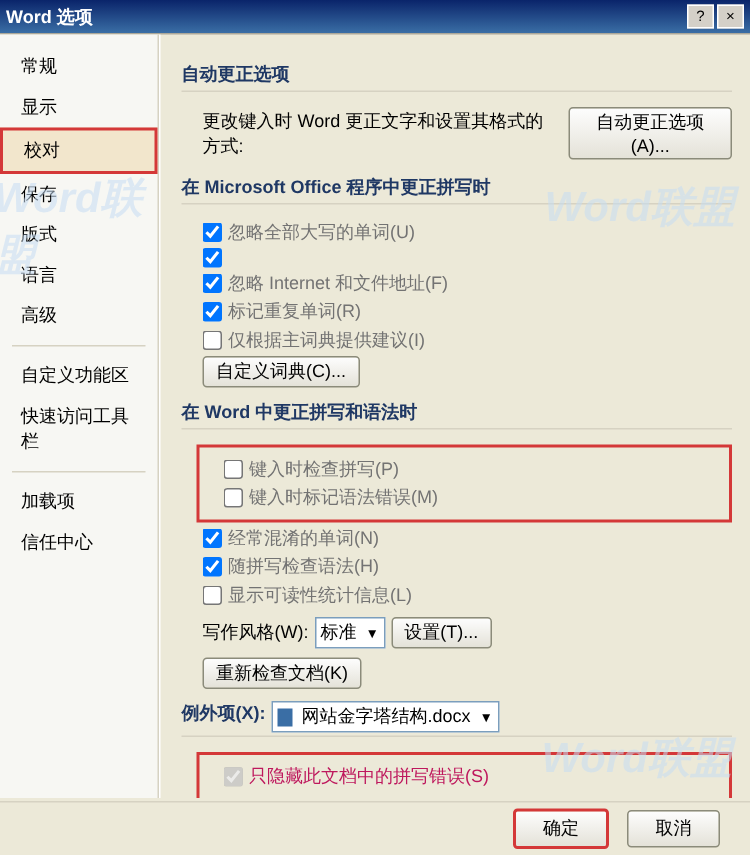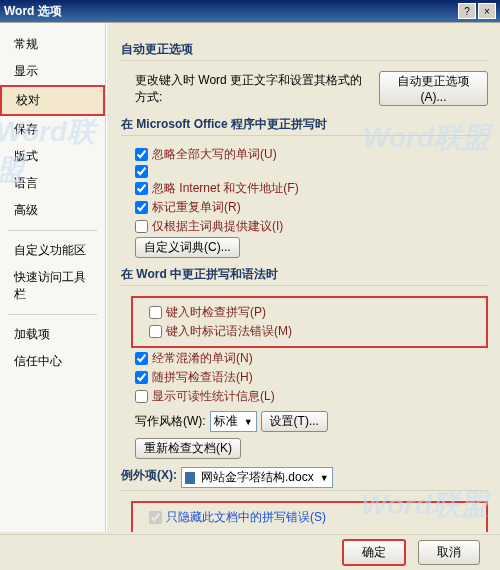--- a/index.html
+++ b/index.html
@@ -9,21 +9,21 @@
 .titlebar-btns { display: flex; gap: 2px; }
 .tb-btn { width: 18px; height: 16px; background: #d4d0c8; border: 1px solid #fff; color: #000; font-size: 10px; display: flex; align-items: center; justify-content: center; cursor: pointer; }
 .main { display: flex; height: 510px; border-top: 1px solid #aca899; }
 .sidebar { width: 106px; background: #f7f7f3; border-right: 1px solid #d6d2c2; padding-top: 8px; position: relative; }
 .sidebar-item { padding: 5px 14px; cursor: pointer; color: #000000; }
 .sidebar-item.sel { background: #f2e6cc; border: 2px solid #d43838; }
 .divider { height: 1px; background: #d6d2c2; margin: 6px 8px; }
 .content { flex: 1; padding: 10px 12px 0 14px; border-left: 1px solid #fff; position: relative; overflow-y: auto; background: #ece9d8; }
 .section-title { color: #1f3864; font-weight: bold; margin: 8px 0 10px 0; border-bottom: 1px solid #d6d2c2; padding-bottom: 2px; }
 .row { margin: 2px 0 2px 14px; display: flex; align-items: center; gap: 4px; }
-.row label { color: #7f1d1d; }
+.row label { color: #737373; }
 .btn { background: linear-gradient(to bottom, #fdfdfd, #e4e2d8); border: 1px solid #8b8b7a; padding: 2px 10px; cursor: pointer; border-radius: 3px; }
 .btn.sm { padding: 1px 8px; }
 .select { background: #fff; border: 1px solid #7b9ebd; padding: 1px 3px; display: inline-flex; align-items: center; gap: 6px; cursor: pointer; }
 .select .arrow { font-size: 9px; color: #000; }
 .redbox { border: 2px solid #d43838; padding: 4px 2px; margin-left: 10px; }
 .footer { position: absolute; bottom: 0; left: 0; right: 0; height: 36px; background: #ece9d8; border-top: 1px solid #d6d2c2; display: flex; justify-content: flex-end; align-items: center; padding-right: 20px; gap: 12px; }
 .footer .btn { padding: 3px 18px; }
 .footer .primary { border: 2px solid #d43838; }
 .wm { position: absolute; color: #c7ddf3; font-size: 28px; font-weight: bold; font-style: italic; opacity: 0.55; pointer-events: none; user-select: none; }
 input[type=checkbox] { width: 13px; height: 13px; }
@@ -138,21 +138,21 @@
       <div class="select" style="font-weight:normal;color:#000;">
         <span style="width:10px;height:12px;background:#3a6ea5;display:inline-block;"></span>
         <span>网站金字塔结构.docx</span>
         <span class="arrow">▼</span>
       </div>
     </div>
     <div class="redbox">
       <div id="exc-list">
           <div class="row">
             <input type="checkbox" disabled="" checked="" style="">
-            <label style="color: #1d4ed8;">只隐藏此文档中的拼写错误(S)</label>
+            <label style="color: #be185d;">只隐藏此文档中的拼写错误(S)</label>
           </div>
         </div>
     </div>
 
     <div class="wm" style="bottom:8px;right:12px;">Word联盟</div>
   </div>
 </div>
 
 <div class="footer">
   <button class="btn primary">确定</button>

